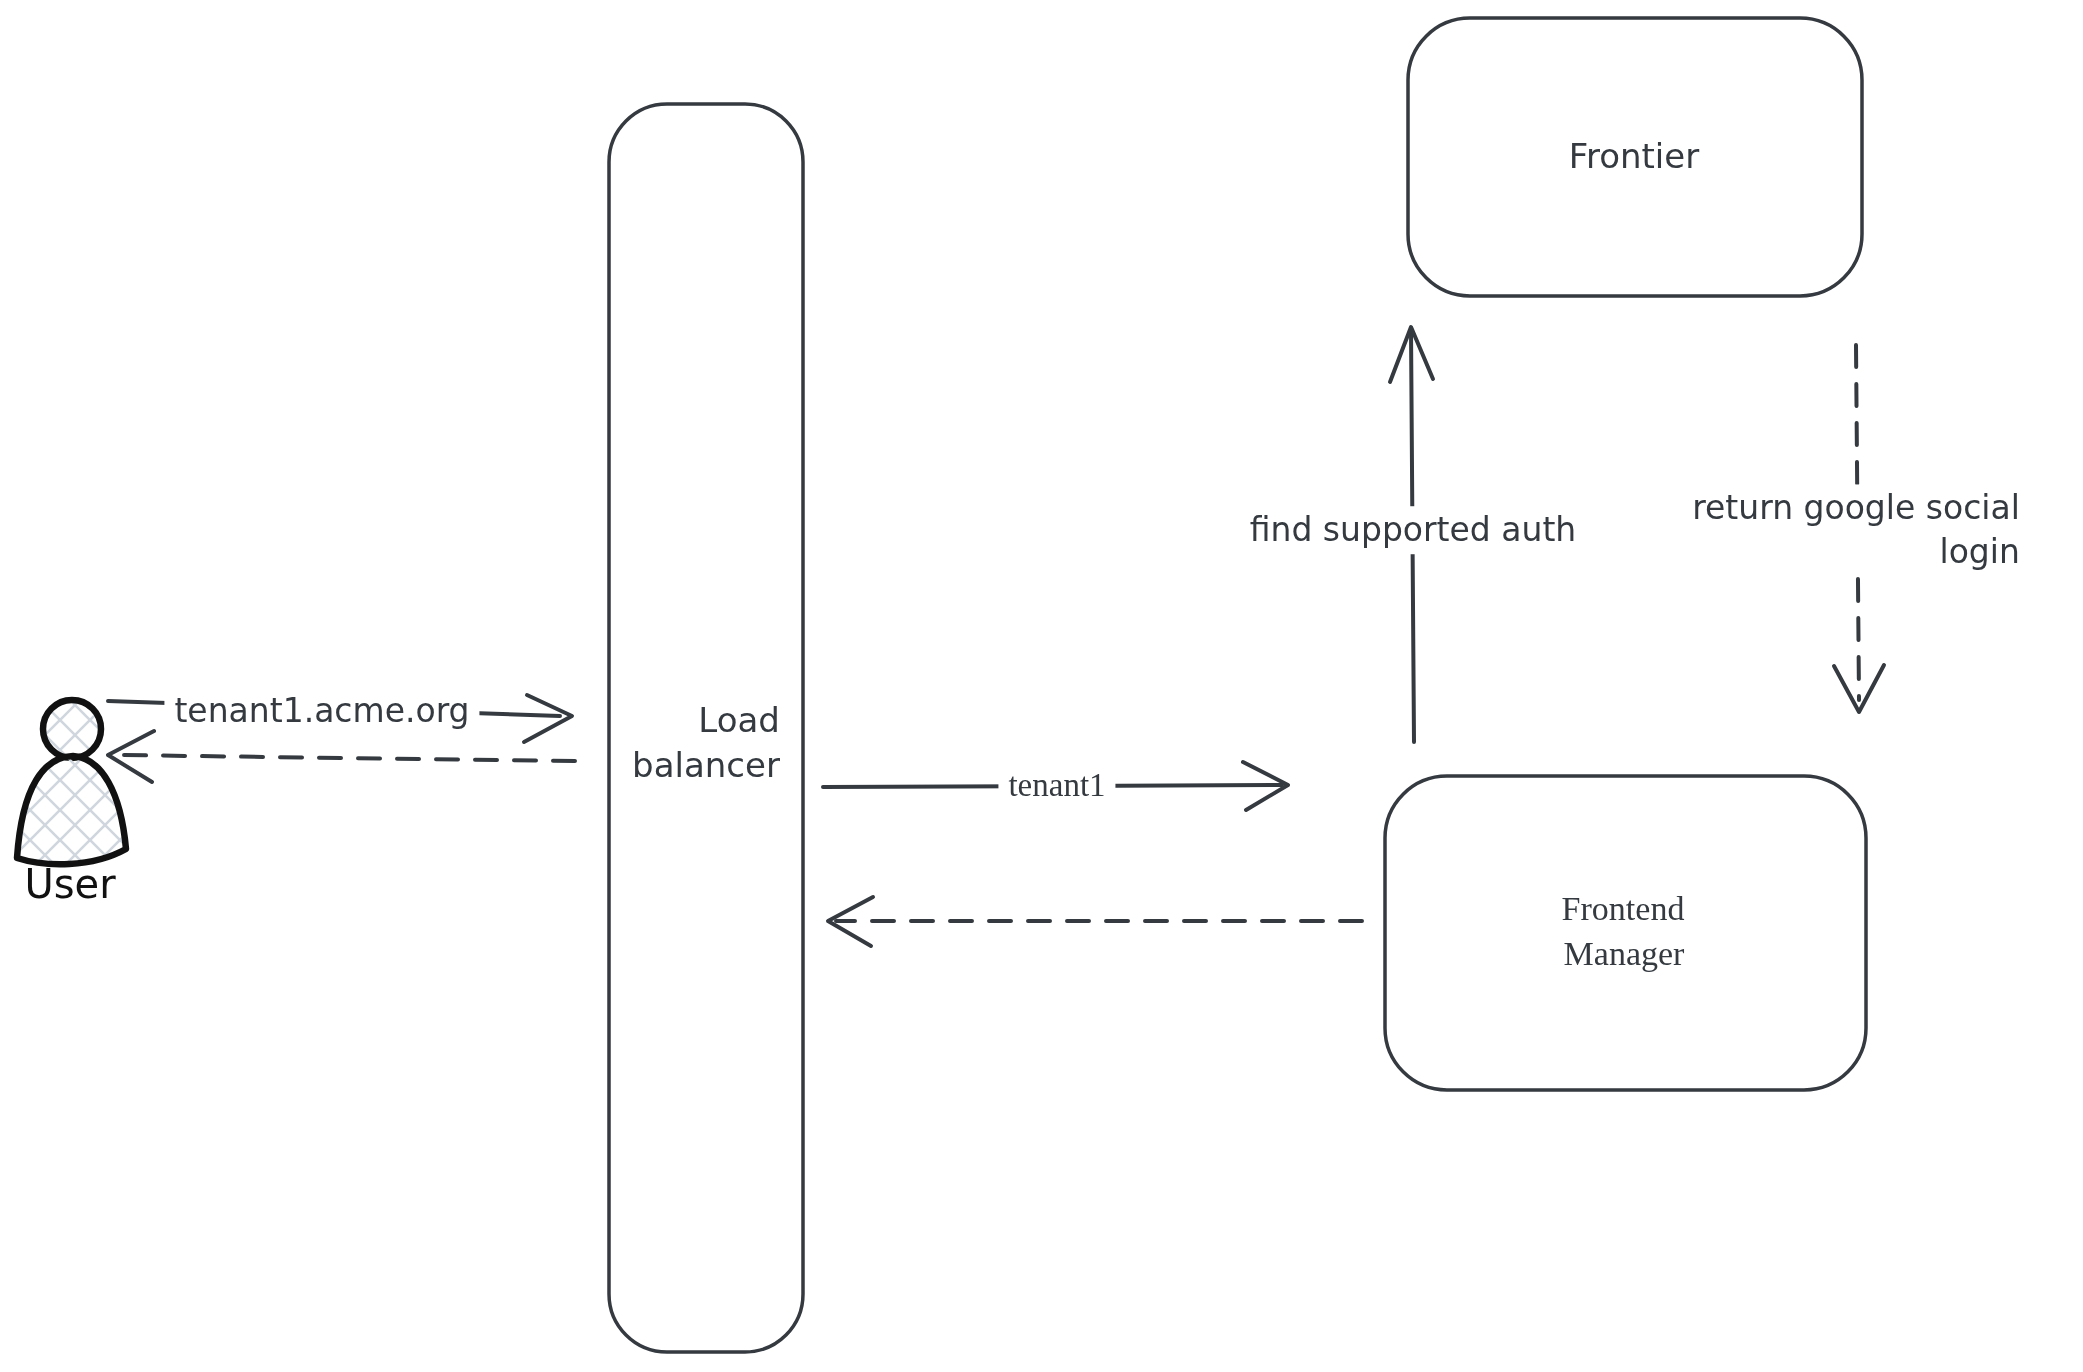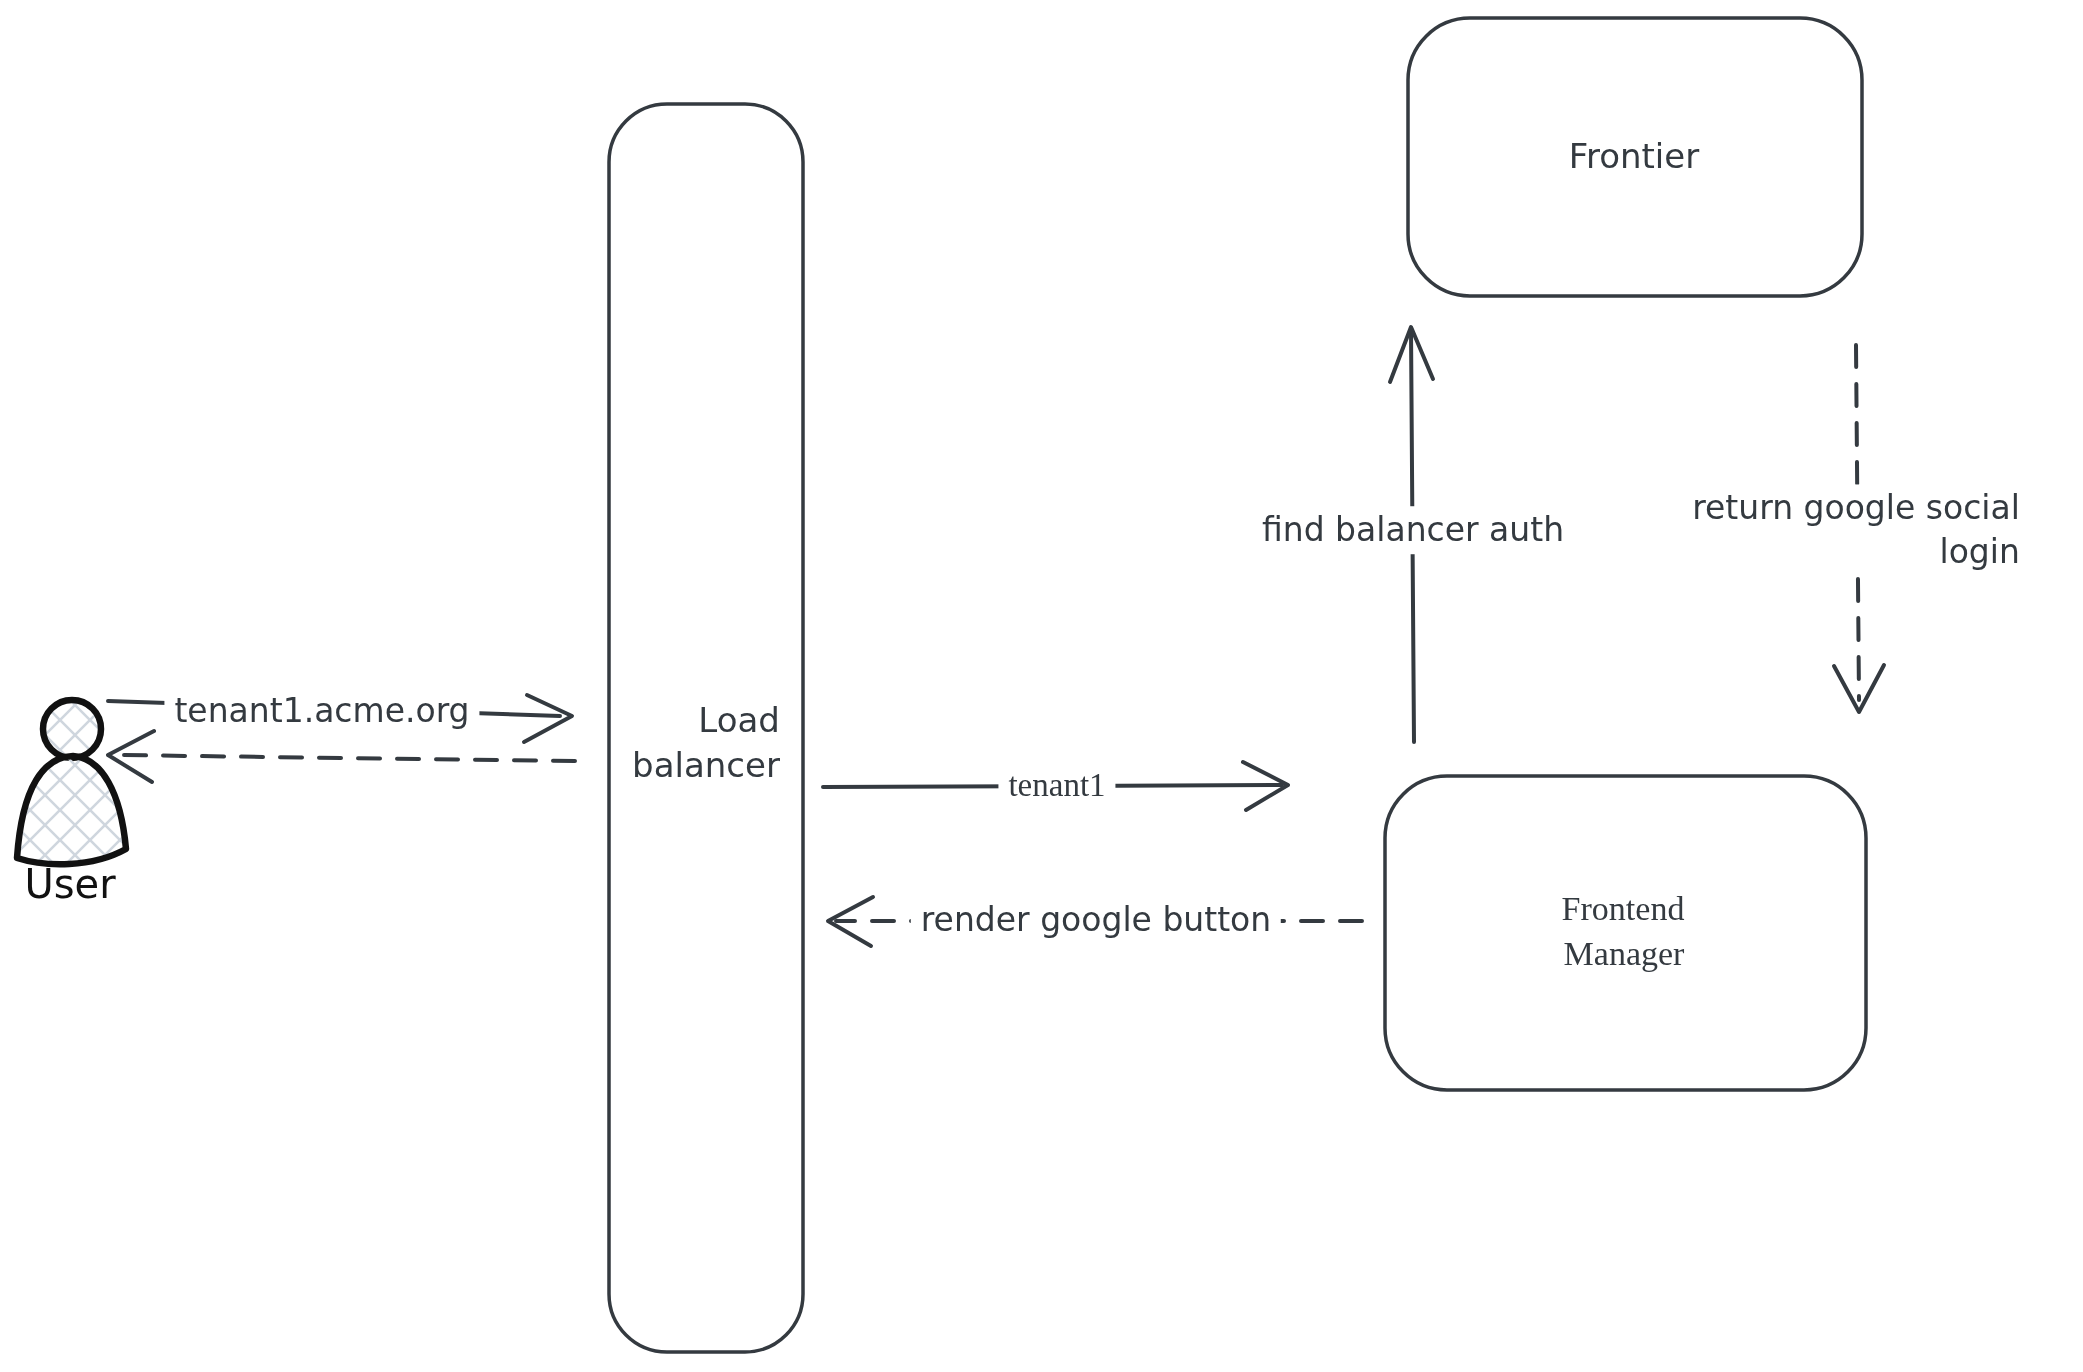--- a/index.html
+++ b/index.html
@@ -131,24 +131,23 @@
     <div>Frontend</div>
     <div>Manager</div>
   </div>
 
   <div class="label user-label" style="left:70px; top:884px;">User</div>
 
   <div class="label on-line" style="left:322px; top:711px;">tenant1.acme.org</div>
 
   <div class="label on-line" style="left:1057px; top:786px;font-family:Liberation Serif, serif;">tenant1</div>
 
-  <div class="label on-line" style="left:1096px; top:920px;">render google button</div>
 
   <div class="label on-line" style="left:1413px; top:530px;">
-    <div>find balancer auth</div>
+    <div>find supported auth</div>
   </div>
 
   <div class="label on-line" style="left:1856px; top:530px;">
     <div>return google social</div>
     <div>login</div>
   </div>
 
 </div>
 
 </body></html>

